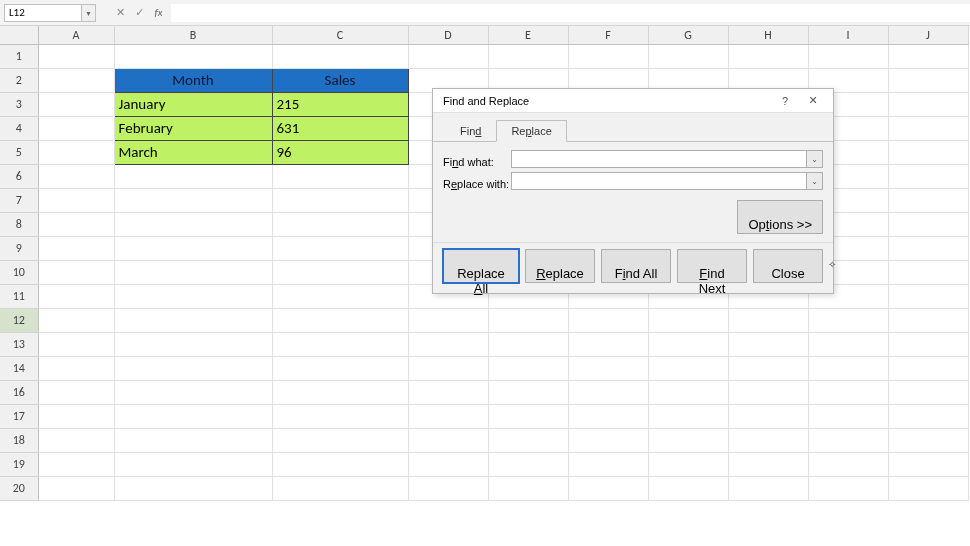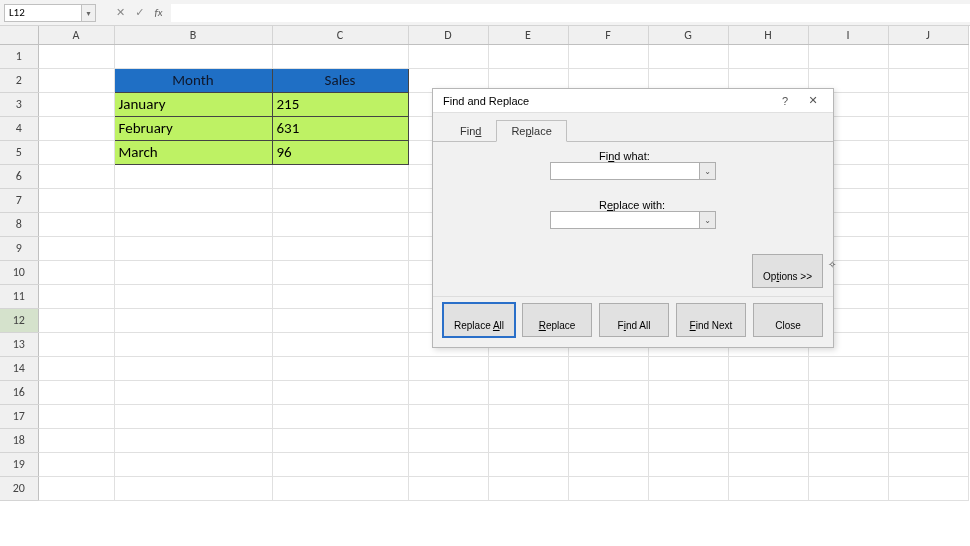--- a/index.html
+++ b/index.html
@@ -32,28 +32,28 @@
     
     .dialog { position: absolute; left: 432px; top: 88px; width: 402px; background: #f1f1f1; border: 1px solid #b6b6b6; box-shadow: 2px 2px 6px rgba(0,0,0,0.15); font-size: 11px; font-family: "Segoe UI", Tahoma, sans-serif; }
     .dlg-title { height: 24px; display: flex; align-items: center; padding: 0 6px 0 10px; background: #fff; border-bottom: 1px solid #e0e0e0; }
     .dlg-title-txt { flex: 1; }
     .dlg-help, .dlg-close { width: 28px; height: 24px; display: flex; align-items: center; justify-content: center; cursor: pointer; color: #555; }
     .tabs { display: flex; padding: 6px 0 0 12px; border-bottom: 1px solid #c0c0c0; background: #f1f1f1; }
     .tab { padding: 4px 14px; border: 1px solid transparent; border-bottom: none; cursor: pointer; color: #333; position: relative; top: 1px; }
     .tab.active { background: #f1f1f1; border-color: #c0c0c0; border-bottom: 1px solid #f1f1f1; }
     .tab u { text-decoration: underline; }
     .form { padding: 8px 10px 6px 10px; }
-    .form-row { display: flex; align-items: center; margin-bottom: 19px; flex-direction: column; }
+    .form-row { display: flex; align-items: flex-end; margin-bottom: 4px; }
     .form-row label { width: 68px; }
     .combo { flex: 1; display: flex; }
     .combo input { flex: 1; height: 18px; border: 1px solid #aeaeae; padding: 0 3px; outline: none; font-size: 11px; }
     .combo .dd { width: 16px; height: 18px; border: 1px solid #aeaeae; border-left: none; background: #eaeaea; display: flex; align-items: center; justify-content: center; cursor: pointer; font-size: 8px; color: #555; }
     .options-row { display: flex; justify-content: flex-end; padding: 0 10px 8px; }
-    .btn { height: 22px; padding: 16px 10px; border: 1px solid #adadad; background: #e1e1e1; cursor: pointer; font-size: 10px; font-family: inherit; }
-    .dlg-buttons { display: flex; justify-content: space-between; padding: 6px 10px 10px; border-top: 1px solid #ddd; }
+    .btn { height: 22px; padding: 16px 10px; border: 1px solid #adadad; background: #e1e1e1; cursor: pointer; font-size: 13px; font-family: inherit; }
+    .dlg-buttons { display: flex; justify-content: space-between; padding: 6px 10px 10px; border-top: 1px solid #ddd; gap: 6px; }
     .dlg-buttons .btn { min-width: 70px; }
     .btn.focused { outline: 2px solid #2a6fc9; outline-offset: -1px; }
 
     .cursor-mark { position: absolute; left: 828px; top: 258px; font-size: 10px; color: #555; }
   </style>
 </head>
 <body>
 
 <div class="formula-bar">
   <div class="name-box">

